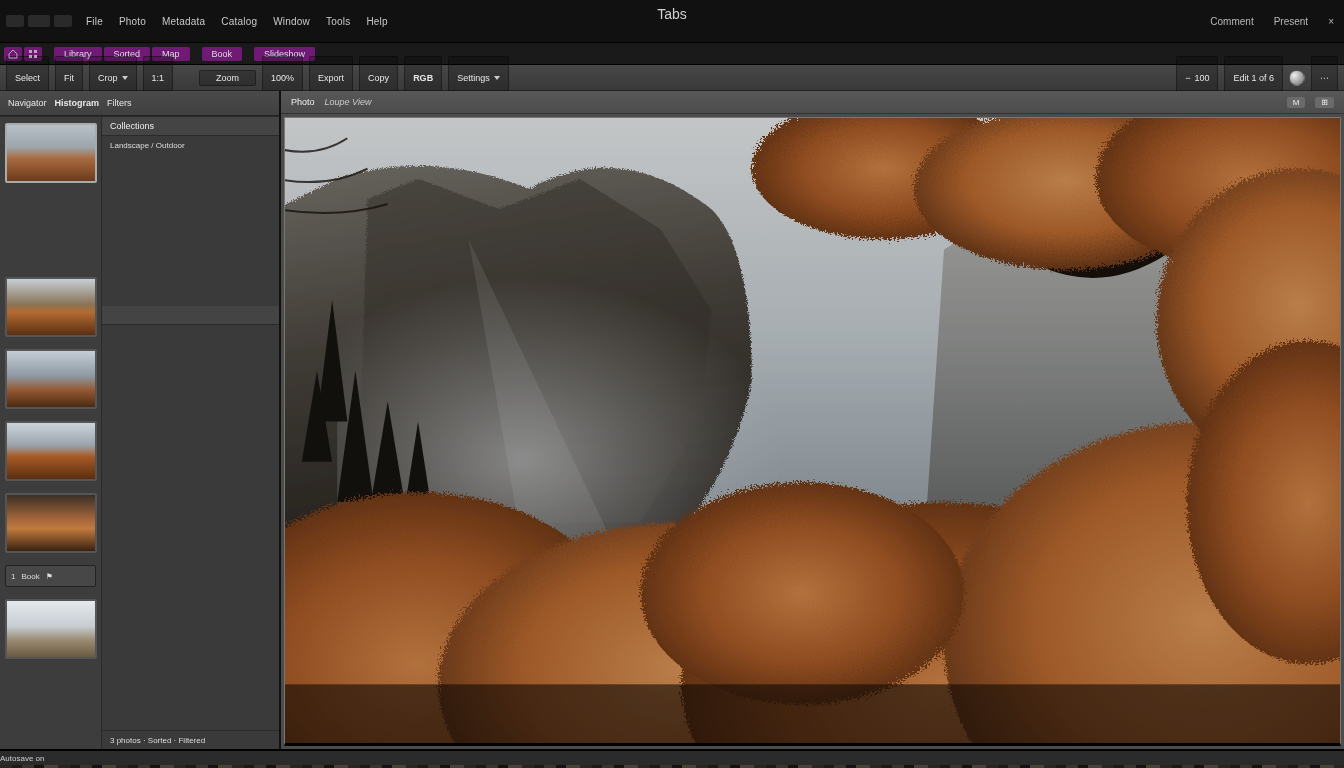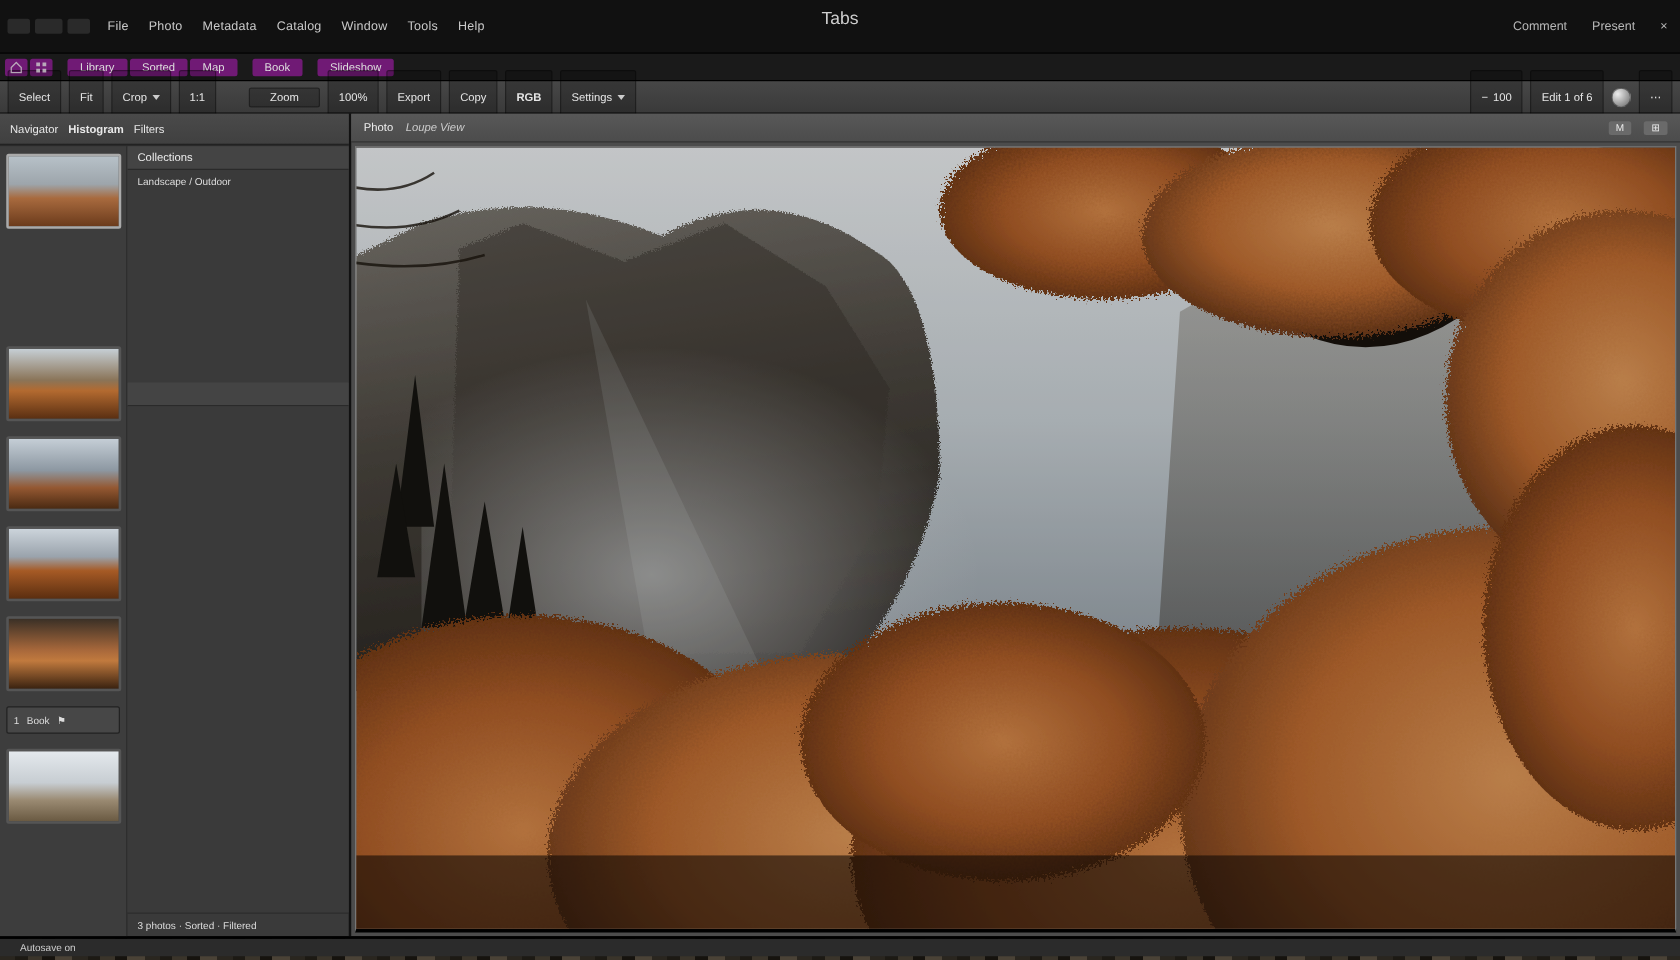--- a/index.html
+++ b/index.html
@@ -267,21 +267,21 @@
   }
   .desktop-statusbar {
     position: absolute;
     top: 0; left: 0; right: 0;
     height: 14px;
     background: #3b3b3b;
     color: #ddd;
     font-size: 8px;
     display: flex;
     align-items: center;
-    padding: 0 16px;
+    padding: 0 0;
   }
 
   .thumb-grad1 { background: linear-gradient(180deg,#b7c1c8 0%, #9da5ab 40%, #a86a3e 60%, #6b3b1c 100%); }
   .thumb-grad2 { background: linear-gradient(180deg,#c6cfd5 0%, #8a7458 45%, #b36a30 60%, #5a2f12 100%); }
   .thumb-grad3 { background: linear-gradient(180deg,#c5ced6 0%, #8d98a2 45%, #945832 70%, #4a2a12 100%); }
   .thumb-grad4 { background: linear-gradient(180deg,#ccd4db 0%, #9aa3ac 40%, #a65a25 60%, #5b2e10 100%); }
   .thumb-grad5 { background: linear-gradient(180deg,#3a3026 0%, #a8683b 45%, #c17a3e 60%, #3a2210 100%); }
   .thumb-grad6 { background: linear-gradient(180deg,#e4e9ed 0%, #c7cdd2 45%, #9a8a72 70%, #6a5a42 100%); }
 
 </style>

